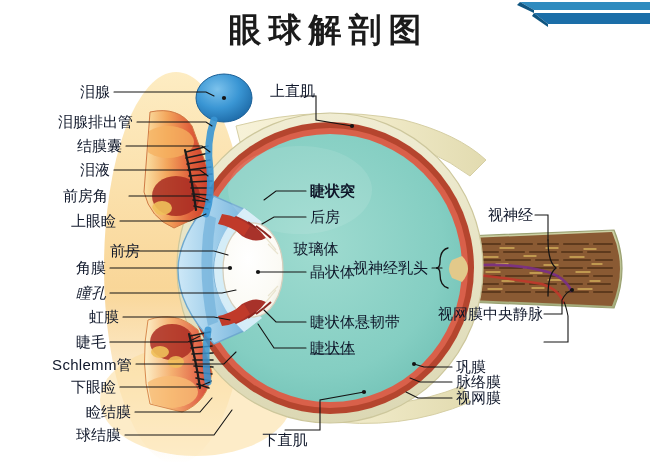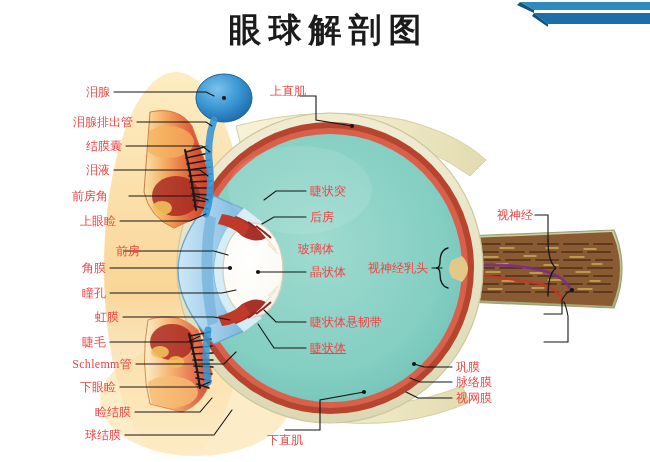--- a/index.html
+++ b/index.html
@@ -22,30 +22,30 @@
     font-weight:700;
     font-size:33px;
     letter-spacing:7px;
     color:#1b1b1b;
     text-indent:7px;
   }
 
   
   .lbl{
     position:absolute;
-    font-size:12px;
-    color:#ef4444;
+    font-size:15px;
+    color:#0f172a;
     white-space:nowrap;
     line-height:1;
     font-family:"DejaVu Sans","Liberation Sans",sans-serif;
   }
   .lbl.r{transform:translate(-100%,-50%);}   
   .lbl.l{transform:translate(0,-50%);}       
   .lbl.c{transform:translate(-50%,-50%);}
-  .lbl.lat{font-family:Liberation Serif, serif;letter-spacing:.3px;}
+  .lbl.lat{font-family:Liberation Sans, sans-serif;letter-spacing:.3px;}
 </style>
 </head>
 <body>
 
 <div id="stage">
 
   <svg class="ribbon" width="160" height="42" style="left:492px;top:0px;" viewBox="0 0 160 42">
     <polygon points="28,2 160,2 160,10 42,10" fill="#2e8bbf"></polygon>
     <polygon points="28,2 42,10 42,13 25,5" fill="#0f5580"></polygon>
     <polygon points="42,13 160,13 160,24 56,24" fill="#1b6ea8"></polygon>
@@ -278,37 +278,38 @@
   </svg>
 
   <div class="lbl r" style="left:110px;top:92px;">泪腺</div>
   <div class="lbl r" style="left:133px;top:122px;">泪腺排出管</div>
   <div class="lbl r" style="left:122px;top:146px;">结膜囊</div>
   <div class="lbl r" style="left:110px;top:170px;">泪液</div>
   <div class="lbl r" style="left:108px;top:196px;">前房角</div>
   <div class="lbl r" style="left:116px;top:221px;">上眼睑</div>
   <div class="lbl r" style="left:104px;top:251px;margin-left:36px;">前房</div>
   <div class="lbl r" style="left:106px;top:268px;">角膜</div>
-  <div class="lbl r" style="left:106px;top:293px;">瞳孔</div>
+  <div class="lbl r" style="left:106px;top:293px;font-style:italic;">瞳孔</div>
   <div class="lbl r" style="left:119px;top:317px;">虹膜</div>
   <div class="lbl r" style="left:106px;top:342px;">睫毛</div>
   <div class="lbl r lat" style="left:132px;top:364px;">Schlemm管</div>
   <div class="lbl r" style="left:116px;top:387px;">下眼睑</div>
   <div class="lbl r" style="left:131px;top:412px;">睑结膜</div>
   <div class="lbl r" style="left:121px;top:435px;">球结膜</div>
 
-  <div class="lbl l" style="left:310px;top:191px;">睫状突</div>
+  <div class="lbl l" style="left:310px;top:191px;font-weight:bold;">睫状突</div>
   <div class="lbl l" style="left:310px;top:217px;font-family:Liberation Serif, serif;">后房</div>
   <div class="lbl c" style="left:316px;top:249px;">玻璃体</div>
   <div class="lbl l" style="left:310px;top:272px;">晶状体</div>
   <div class="lbl l" style="left:310px;top:322px;">睫状体悬韧带</div>
   <div class="lbl l" style="left:310px;top:348px;text-decoration:underline;">睫状体</div>
   <div class="lbl r" style="left:428px;top:268px;">视神经乳头</div>
 
   <div class="lbl r" style="left:533px;top:215px;">视神经</div>
+  <div class="lbl r" style="left:543px;top:314px;">视网膜中央静脉</div>
   <div class="lbl l" style="left:456px;top:367px;">巩膜</div>
   <div class="lbl l" style="left:456px;top:382px;text-align:right;">脉络膜</div>
   <div class="lbl l" style="left:456px;top:398px;">视网膜</div>
 
   <div class="lbl l" style="left:270px;top:91px;">上直肌</div>
   <div class="lbl c" style="left:285px;top:440px;">下直肌</div>
 
 </div>
 
 </body></html>

